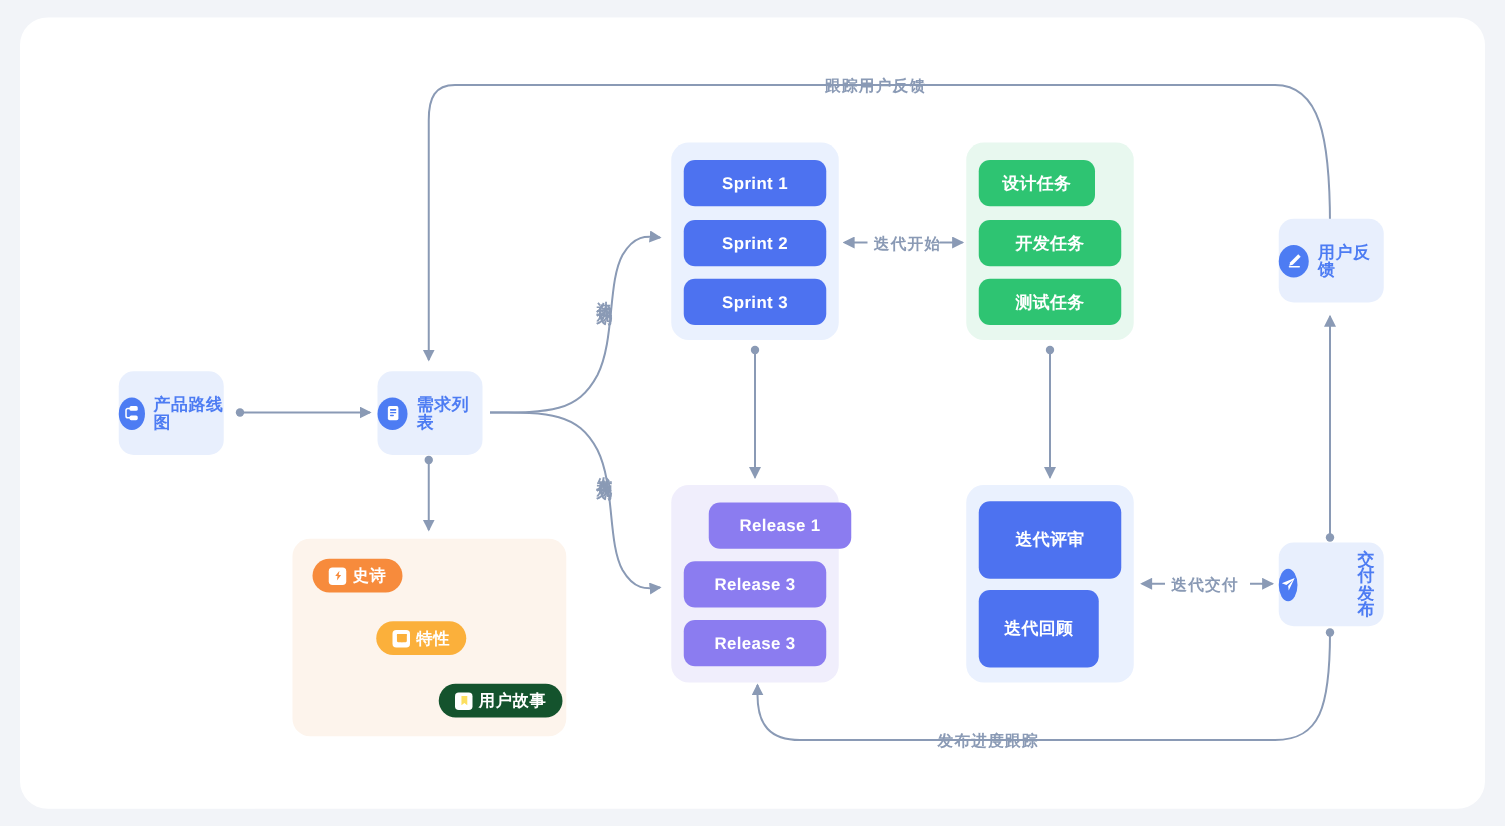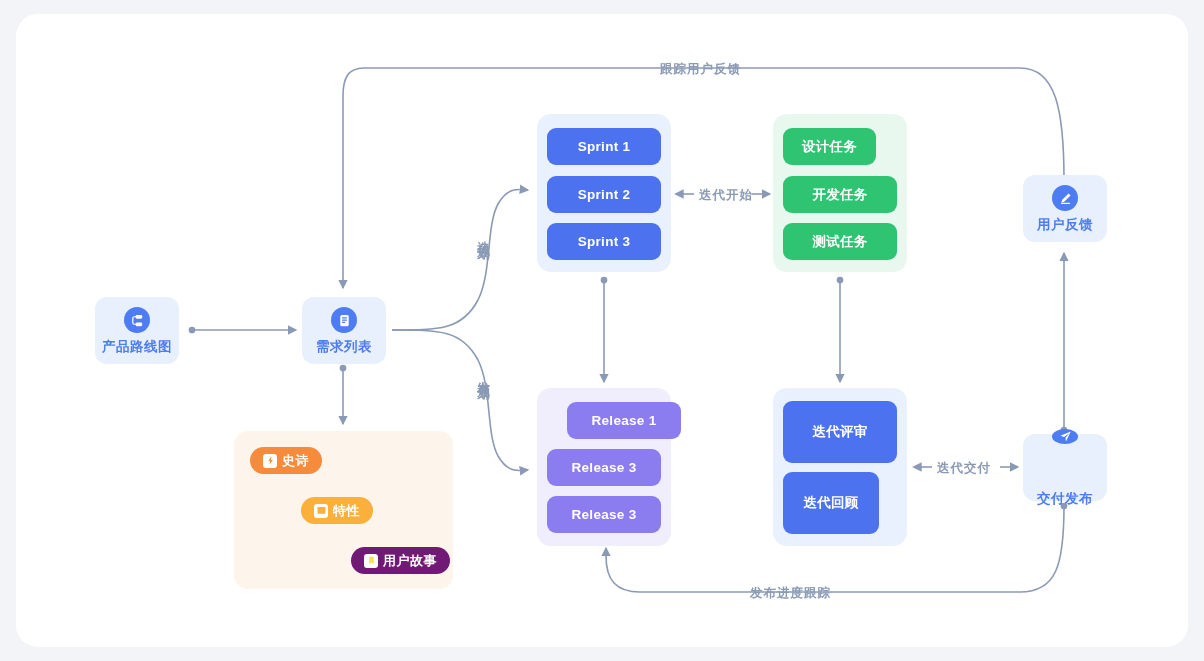--- a/index.html
+++ b/index.html
@@ -14,21 +14,21 @@
     width:1172px;height:633px;
     background:#ffffff;
     border-radius:22px;
   }
 
   
   .node{
     position:absolute;
     background:#e8effd;
     border-radius:12px;
-    display:flex;flex-direction:column;
+    display:flex;
     align-items:center;justify-content:center;
     gap:7px;
   }
   .node .ico{
     width:26px;height:26px;border-radius:50%;
     background:#4d7cf3;
     display:flex;align-items:center;justify-content:center;
   }
   .node .ico svg{display:block;}
   .node .lbl{
@@ -57,21 +57,21 @@
   
   .badge{
     position:absolute;border-radius:14px;height:27px;
     display:flex;align-items:center;gap:5px;
     padding:0 13px;color:#fff;font-size:13px;font-weight:700;
     letter-spacing:.5px;
     box-sizing:border-box;
   }
   .badge.epic{background:#f78b3c;}
   .badge.feature{background:#fbb03b;}
-  .badge.story{background:#701a75;}
+  .badge.story{background:#14532d;}
   .badge .bi{
     width:14px;height:14px;border-radius:3px;background:#fff;
     display:flex;align-items:center;justify-content:center;flex:0 0 auto;
   }
   .badge.epic .bi svg path{fill:#f78b3c;}
   .badge.feature .bi svg path,.badge.feature .bi svg rect{fill:#fbb03b;}
   .badge.story .bi svg path{fill:#fcdf5f;}
 
   
   .edgelabel{

